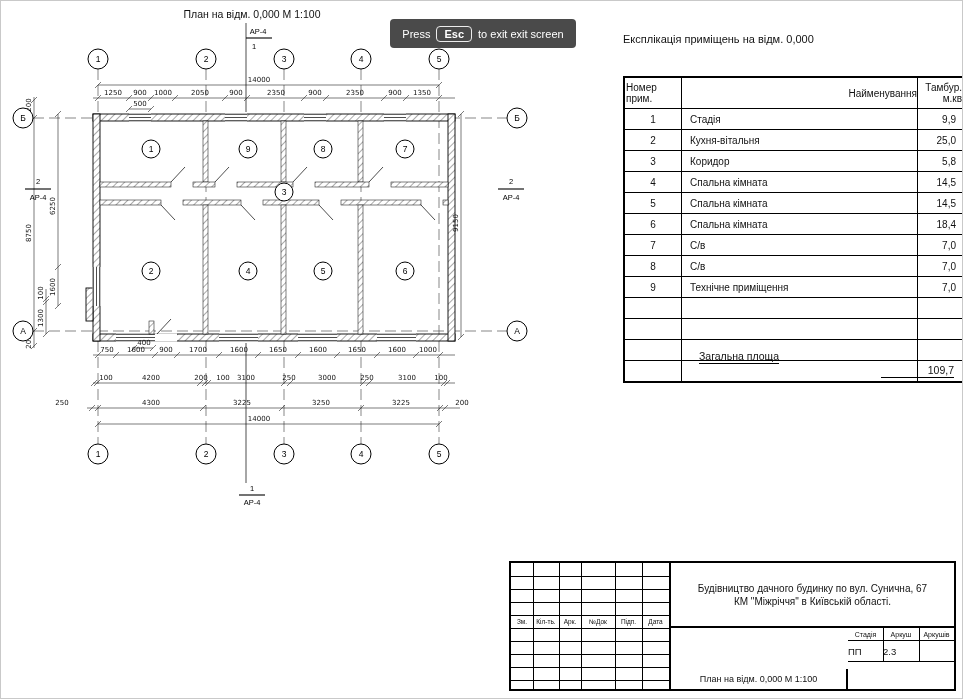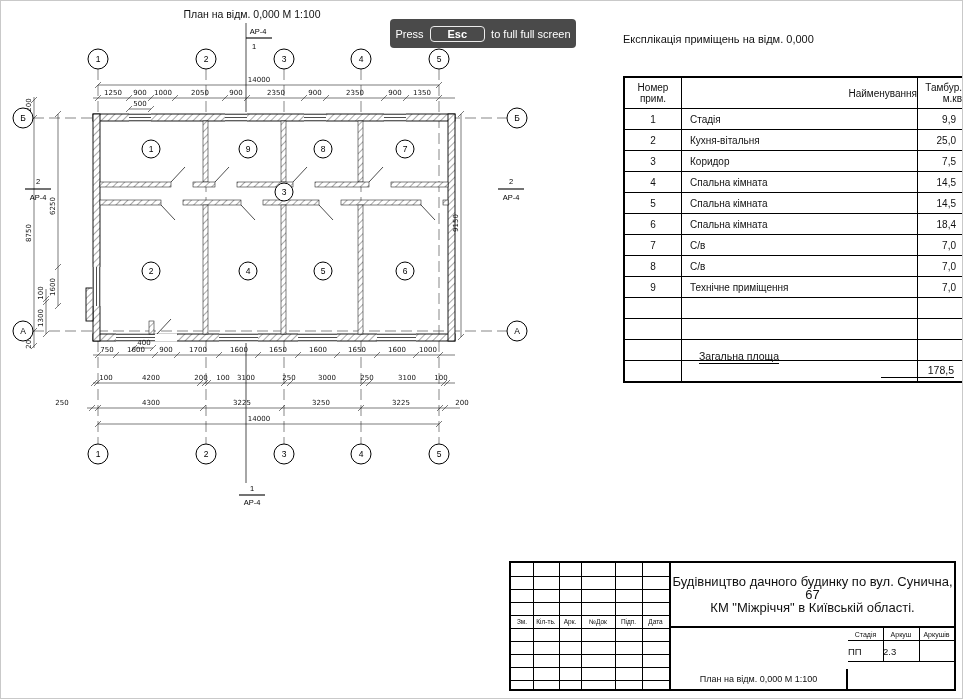--- a/index.html
+++ b/index.html
@@ -19,47 +19,47 @@
   .thin{stroke:#000;stroke-width:0.7;fill:none;}
   .sectline{stroke:#000;stroke-width:1.1;}
   .circ{fill:#fff;stroke:#000;stroke-width:1;}
   .circtext{font:8.5px "Liberation Sans",sans-serif;text-anchor:middle;fill:#000;}
   .sect{font:7.5px "Liberation Sans",sans-serif;text-anchor:middle;fill:#000;}
 
   
   .tooltip{position:absolute;left:389px;top:18px;width:186px;height:29px;background:rgba(60,60,60,.93);
            border-radius:4px;color:#fff;font-size:11px;display:flex;align-items:center;
            justify-content:center;gap:6px;z-index:5;}
-  .tooltip .key{border:1.5px solid #ececec;border-radius:4px;padding:1px 17px;font-weight:bold;font-size:11px;}
+  .tooltip .key{border:1.5px solid #ececec;border-radius:4px;padding:1px 7px;font-weight:bold;font-size:11px;}
 
   
   .exp-title{position:absolute;left:622px;top:32px;width:333px;font-size:11px;}
   .exp-table{position:absolute;left:622px;top:75px;width:333px;border-collapse:collapse;
              border:2px solid #000;table-layout:fixed;font-size:10px;}
   .exp-table th,.exp-table td{border:1px solid #000;overflow:hidden;}
-  .exp-table th{height:28px;font-weight:normal;text-align:center;vertical-align:middle;}
+  .exp-table th{height:28px;font-weight:normal;text-align:left;vertical-align:middle;}
   .exp-table td{height:18px;}
   .col-num{width:54px;text-align:center;}
   .col-name{width:235px;text-align:left;padding-left:8px;}
   .col-area{width:44px;text-align:right;padding-right:6px;}
   th.col-name,th.col-area{padding:0;text-align:right;}
   .pre{white-space:pre-line;}
   .total-label{position:absolute;left:698px;top:349px;font-size:10.5px;border-bottom:1px solid #000;padding-bottom:1px;}
   .total-value{position:absolute;left:880px;top:363px;width:73px;text-align:right;font-size:10.5px;
                border-bottom:1px solid #000;padding-bottom:1px;}
 
   
   .tb{position:absolute;left:508px;top:560px;width:447px;height:130px;border:2px solid #000;box-sizing:border-box;}
   .tb .abs{position:absolute;box-sizing:border-box;}
   .tb-left{left:0;top:0;width:160px;height:126px;border-right:2px solid #000;}
   .tb-left .vl{position:absolute;top:0;bottom:0;width:1px;background:#000;}
   .tb-left .hl{position:absolute;left:0;right:0;height:1px;background:#000;}
   .tb-left .rh{position:absolute;top:52px;height:13px;line-height:13px;text-align:center;font-size:6.5px;}
   .tb-project{left:160px;top:0;width:283px;height:65px;border-bottom:2px solid #000;display:flex;
-              align-items:center;justify-content:center;text-align:center;font-size:13px;line-height:13px;}
+              align-items:center;justify-content:center;text-align:center;font-size:10px;line-height:13px;}
   .tb-doc{left:160px;top:65px;width:177px;height:39px;border-right:2px solid #000;border-bottom:1.5px solid #000;
           display:flex;align-items:center;justify-content:center;font-size:10px;}
   .tb-plan{left:160px;top:105.5px;width:177px;height:20.5px;border-right:2px solid #000;display:flex;
            align-items:center;justify-content:center;font-size:9px;}
   .tb-stage{left:337px;top:65px;width:106px;height:34px;border-bottom:1.5px solid #000;}
   .tb-stage .hcell{position:absolute;top:0;height:13px;line-height:13px;border-bottom:1px solid #000;
                    text-align:center;font-size:7px;box-sizing:border-box;}
   .tb-stage .vcell{position:absolute;top:13px;height:21px;line-height:21px;text-align:left;font-size:9.5px;}
   .tb-stage .sep{position:absolute;top:0;bottom:0;width:1px;background:#000;}
 </style>
@@ -301,21 +301,21 @@
     <g>
       <text class="sect" x="510" y="183">2</text>
       <line class="sectline" x1="497" y1="188" x2="523" y2="188"></line>
       <text class="sect" x="510" y="199">АР-4</text>
     </g>
   </svg>
 
   <div class="tooltip">
     <span>Press</span>
     <span class="key">Esc</span>
-    <span>to full full screen</span>
+    <span>to exit exit screen</span>
   </div>
 
   <div class="exp-title">Експлікація приміщень на відм. 0,000</div>
   <table class="exp-table">
     <thead>
       <tr>
         <th class="col-num pre">Номер
 прим.</th>
         <th class="col-name">Найменування</th>
         <th class="col-area pre">Тамбур.
@@ -329,21 +329,21 @@
           <td class="col-area">9,9</td>
         </tr>
         <tr>
           <td class="col-num">2</td>
           <td class="col-name">Кухня-вітальня</td>
           <td class="col-area">25,0</td>
         </tr>
         <tr>
           <td class="col-num">3</td>
           <td class="col-name">Коридор</td>
-          <td class="col-area">7,5</td>
+          <td class="col-area">5,8</td>
         </tr>
         <tr>
           <td class="col-num">4</td>
           <td class="col-name">Спальна кімната</td>
           <td class="col-area">14,5</td>
         </tr>
         <tr>
           <td class="col-num">5</td>
           <td class="col-name">Спальна кімната</td>
           <td class="col-area">14,5</td>
@@ -384,21 +384,21 @@
           <td class="col-area"></td>
         </tr>
         <tr>
           <td class="col-num">&nbsp;</td>
           <td class="col-name"></td>
           <td class="col-area"></td>
         </tr>
       </tbody>
   </table>
   <div class="total-label">Загальна площа</div>
-  <div class="total-value">178,5</div>
+  <div class="total-value">109,7</div>
 
   <div class="tb">
     <div class="abs tb-left">
       <div class="vl" style="left:22px"></div>
         <div class="vl" style="left:48px"></div>
       <div class="vl" style="left:70px"></div>
         <div class="vl" style="left:104px"></div>
       <div class="vl" style="left:131px"></div>
       <div class="hl" style="top:13px"></div>
         <div class="hl" style="top:26px"></div>

